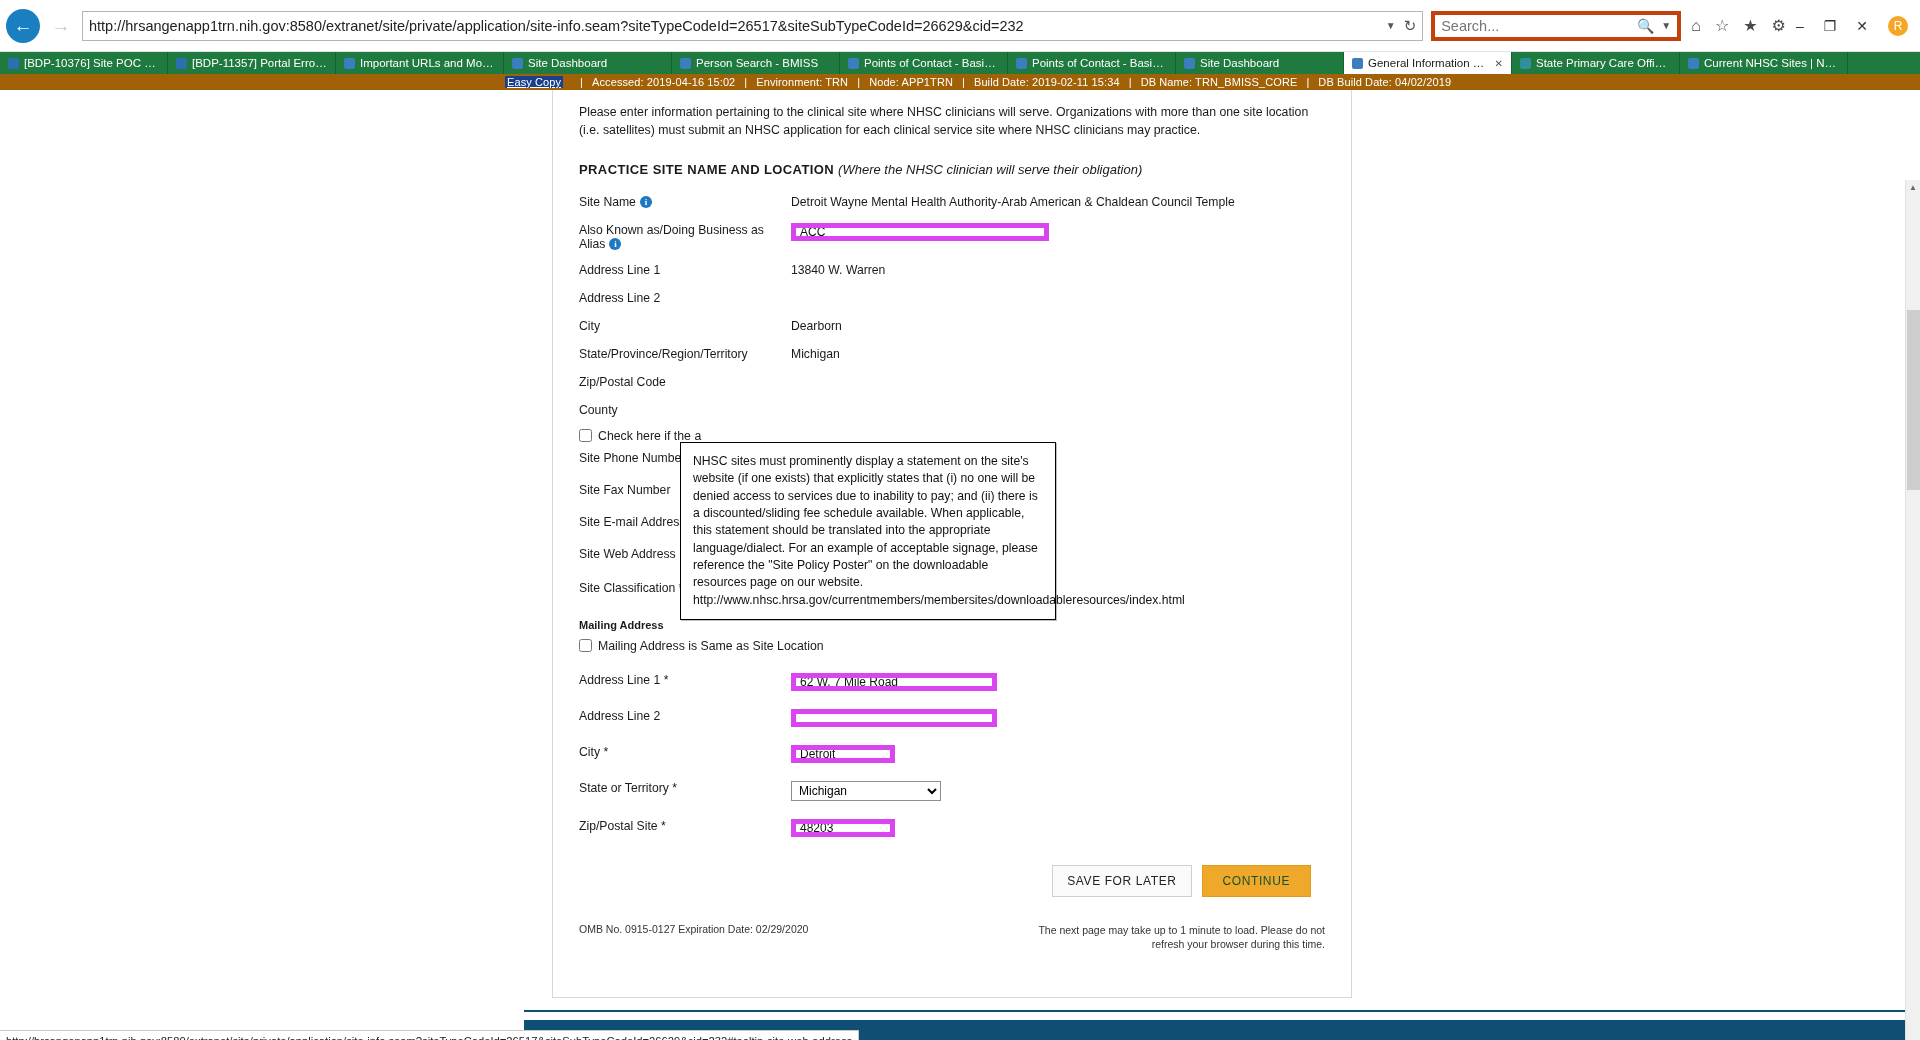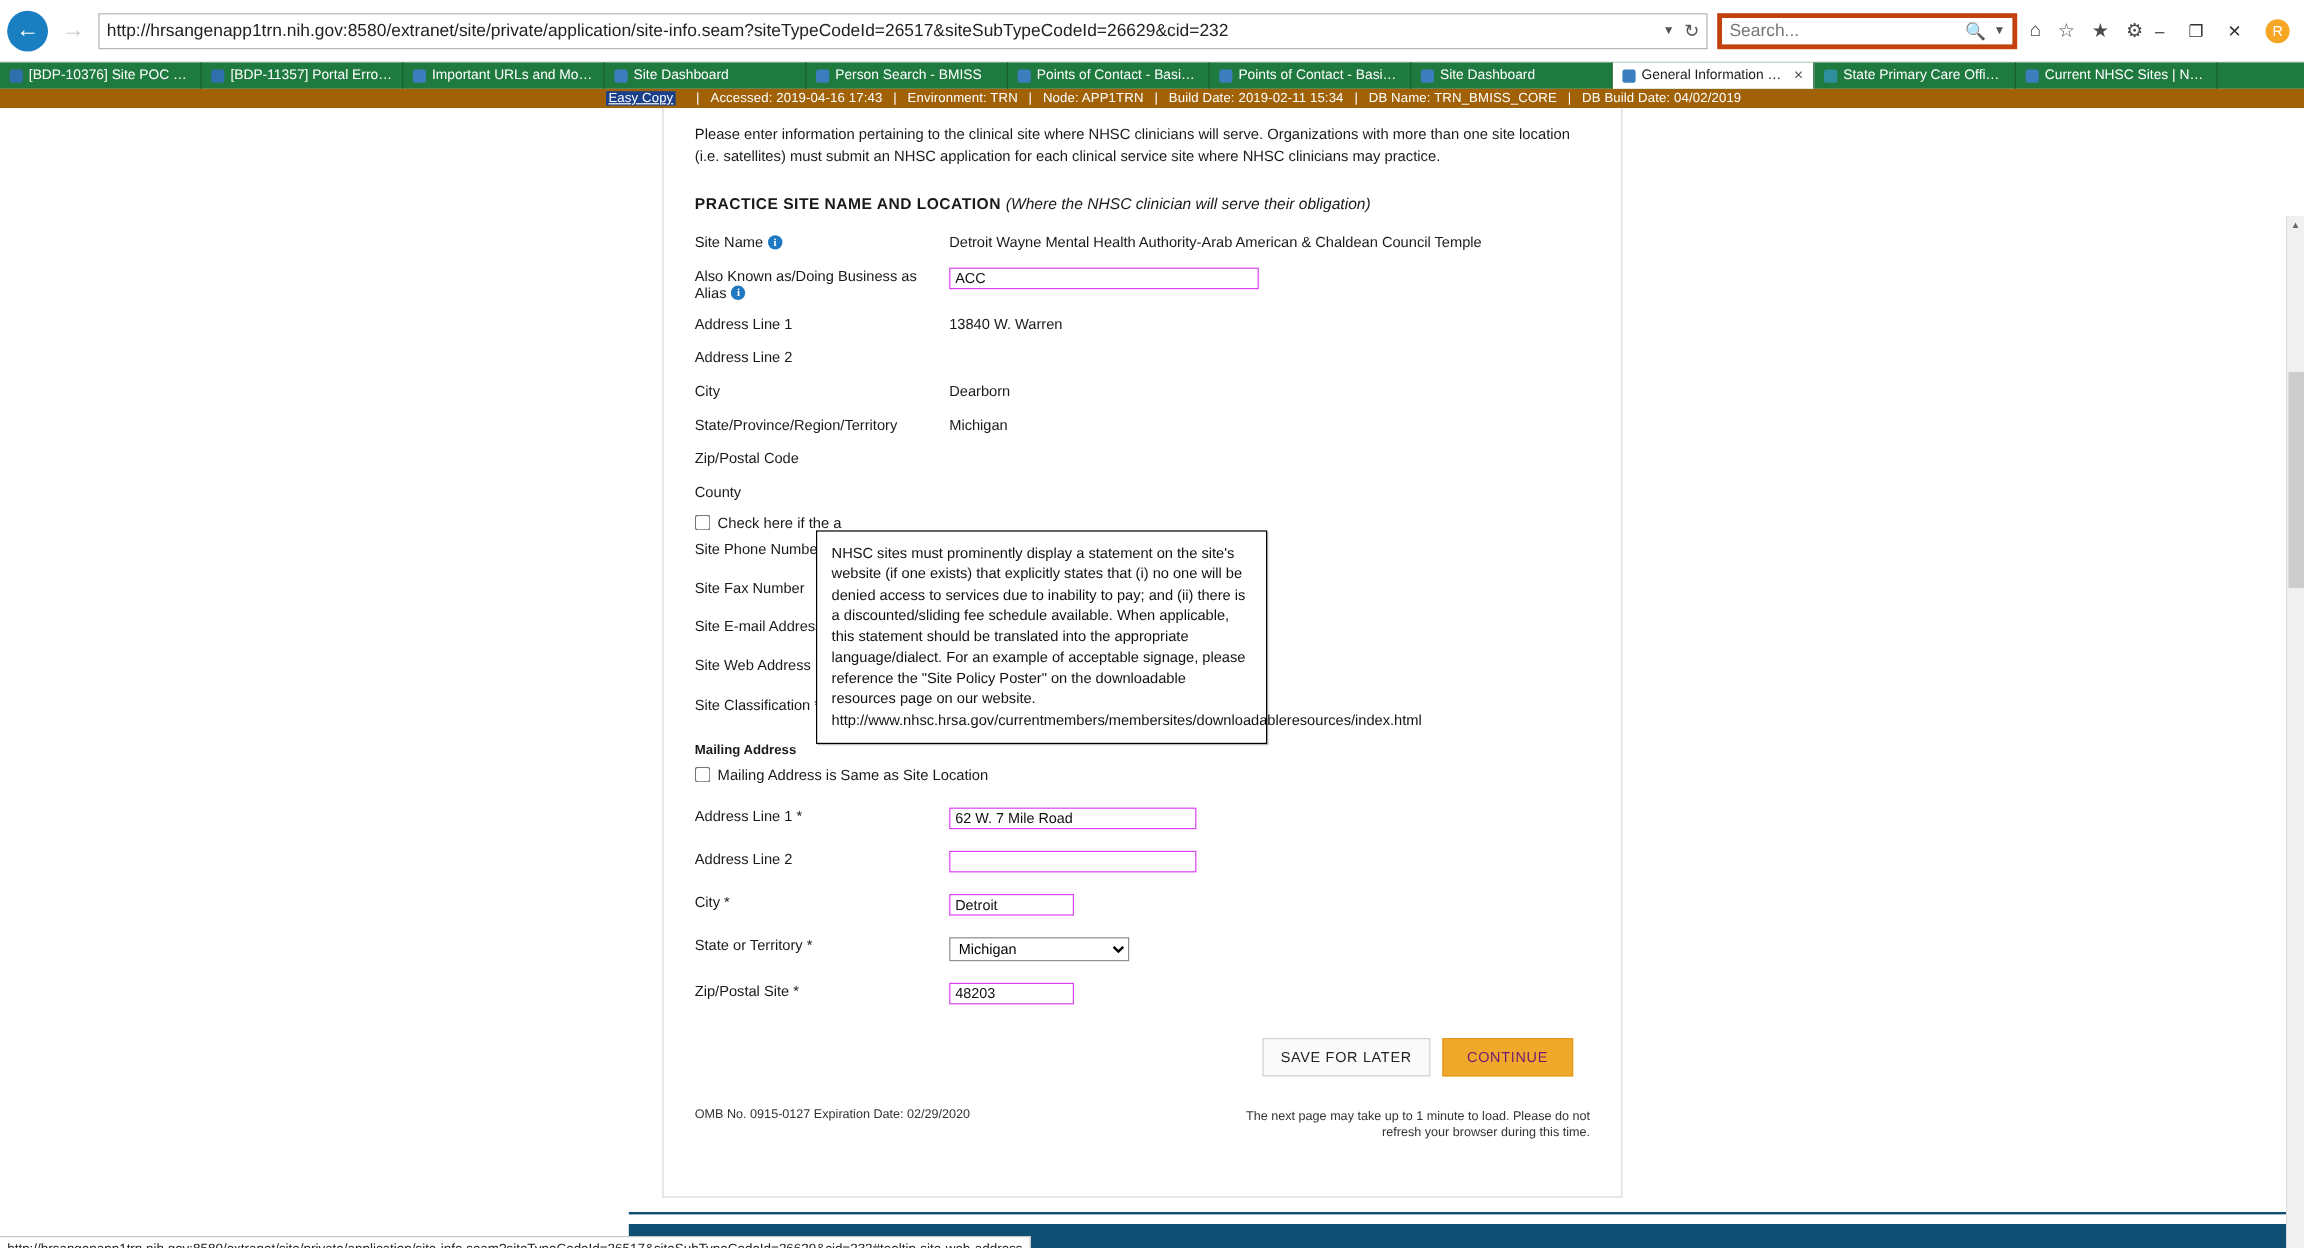--- a/index.html
+++ b/index.html
@@ -224,21 +224,21 @@
     font-size: 9px;
     font-weight: bold;
     align-items: center; justify-content: center;
     vertical-align: middle;
     margin-left: 4px;
     font-family: "Liberation Serif", serif;
   }
   .info-icon.warn { background: #f0a500; color: #fff; }
   input.txt {
     height: 18px;
-    border: 1px solid #d946ef;
+    border: 5px solid #d946ef;
     font-size: 12px;
     padding: 1px 4px;
     font-family: "Liberation Sans", sans-serif;
     background: #fff;
     color: #111;
   }
   .w-alias { width: 258px; }
   .w-addr  { width: 206px; }
   .w-city  { width: 104px; }
   .w-zip   { width: 104px; }
@@ -269,21 +269,21 @@
     padding: 8px 14px;
     border: 1px solid #cfcfcf;
     background: #fafafa;
     color: #222;
     font-family: "Liberation Sans", sans-serif;
     cursor: pointer;
   }
   .btn-continue {
     background: #f0a82a;
     border-color: #e09a1c;
-    color: #701a75;
+    color: #14532d;
     padding: 8px 20px;
   }
   .footnote-row {
     display: flex;
     justify-content: space-between;
     align-items: flex-start;
     margin-top: 26px;
     font-size: 10.5px;
     color: #333;
   }
@@ -442,21 +442,21 @@
     </div>
     <div class="tab">
       <span class="favicon fav-globe"></span>
       <span class="tlabel">Current NHSC Sites | NHSC</span>
     </div>
   </div>
 
 <div class="envbar">
   <span class="easycopy">Easy Copy</span>
   <span class="sep">|</span>
-  <span>Accessed: 2019-04-16 17:43</span>
+  <span>Accessed: 2019-04-16 15:02</span>
   <span class="sep">|</span>
   <span>Environment: TRN</span>
   <span class="sep">|</span>
   <span>Node: APP1TRN</span>
   <span class="sep">|</span>
   <span>Build Date: 2019-02-11 15:34</span>
   <span class="sep">|</span>
   <span>DB Name: TRN_BMISS_CORE</span>
   <span class="sep">|</span>
   <span>DB Build Date: 04/02/2019</span>

